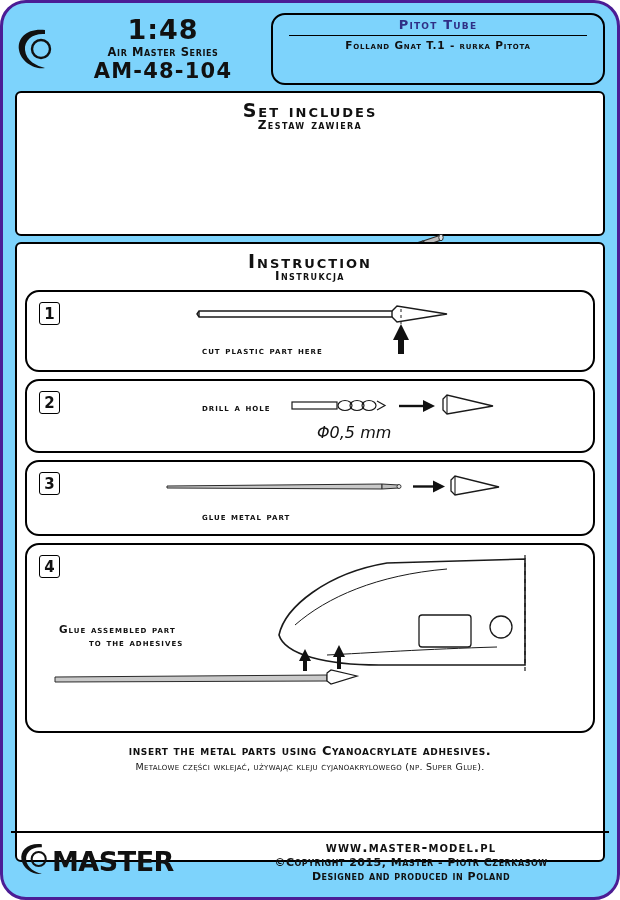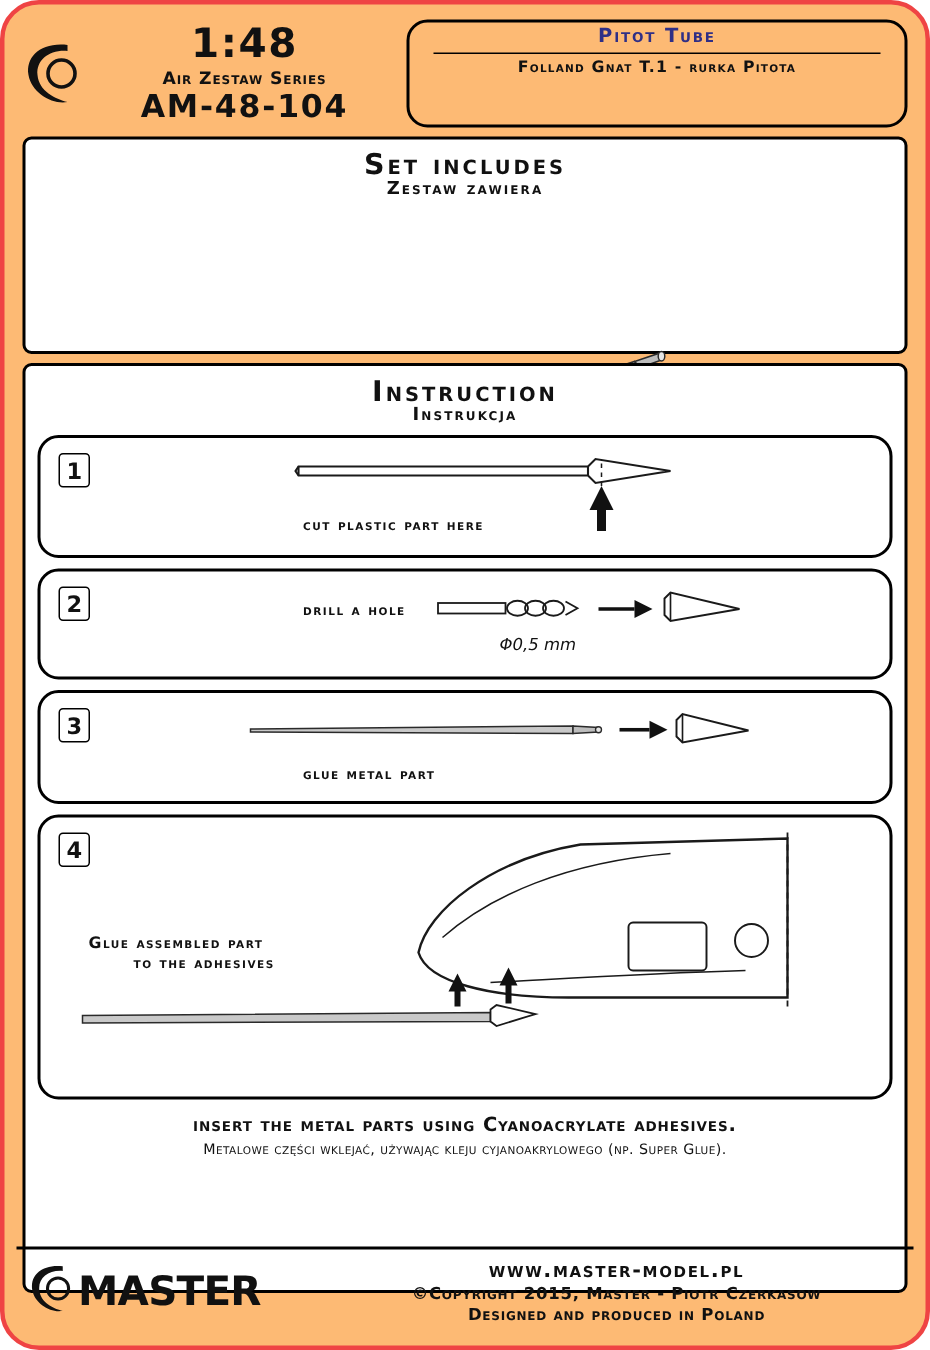--- a/index.html
+++ b/index.html
@@ -9,23 +9,23 @@
     height: 900px;
     background: #ffffff;
     font-family: "DejaVu Sans", sans-serif;
     color: #111111;
     overflow: hidden;
   }
   .sheet {
     position: relative;
     width: 620px;
     height: 900px;
-    border: 3px solid #ef4444;
+    border: 3px solid #4c1d95;
     border-radius: 26px;
-    background: #fdba74;
+    background: #7dd3fc;
     padding: 8px;
   }
 
   
   .header {
     display: flex;
     align-items: stretch;
     gap: 6px;
     height: 74px;
     padding: 2px 4px 0 4px;
@@ -247,21 +247,21 @@
   <div class="header">
     <div class="logo-block">
       <div class="logo-mark">
         <svg width="40" height="46" viewBox="0 0 40 46">
           <path d="M30 4 C12 2, 2 12, 4 24 C6 36, 20 44, 30 42 C22 40, 11 35, 10 24 C9 14, 18 7, 30 8 Z" fill="#111"></path>
           <circle cx="26" cy="23" r="9" fill="none" stroke="#111" stroke-width="2.4"></circle>
         </svg>
       </div>
       <div class="logo-text">
         <div class="scale">1:48</div>
-        <div class="series">Air Zestaw Series</div>
+        <div class="series">Air Master Series</div>
         <div class="code">AM-48-104</div>
       </div>
     </div>
 
     <div class="title-box">
       <div class="title-sub">Pitot Tube</div>
       <div class="title-rule"></div>
       <div class="title-pl">Folland Gnat T.1 - rurka Pitota</div>
     </div>
   </div>
@@ -311,21 +311,21 @@
         <ellipse cx="342" cy="24.5" rx="7" ry="5" fill="none" stroke="#1a1a1a" stroke-width="1.2"></ellipse>
         <path d="M350 20 L358 24.5 L350 29" fill="none" stroke="#1a1a1a" stroke-width="1.2"></path>
 
         <line x1="372" y1="25" x2="396" y2="25" stroke="#111" stroke-width="2.4"></line>
         <polygon points="396,19 408,25 396,31" fill="#111"></polygon>
 
         <path d="M416 18 L420 14 L466 25 L420 33 L416 29 Z" fill="#fff" stroke="#1a1a1a" stroke-width="1.3"></path>
         <line x1="420" y1="14" x2="420" y2="33" stroke="#1a1a1a" stroke-width="1.1"></line>
       </svg>
       <div class="cap-text" style="left:175px; top:20px;">drill a hole</div>
-      <div style="position:absolute; left:306px; top:42px; font-size:11px; font-style:italic;">
+      <div style="position:absolute; left:290px; top:42px; font-size:16px; font-style:italic;">
         <span>Φ</span><span>0,5 mm</span>
       </div>
     </div>
 
     <div class="step" id="step-3">
       <div class="step-num">3</div>
       <svg width="560" height="74" viewBox="0 0 560 74" style="position:absolute;left:0;top:0;">
 
         <polygon points="140,24 355,22 355,27 140,26" fill="#c9c9c9" stroke="#2a2a2a" stroke-width="1"></polygon>
         <polygon points="355,22 372,23 372,26 355,27" fill="#bdbdbd" stroke="#2a2a2a" stroke-width="1"></polygon>

